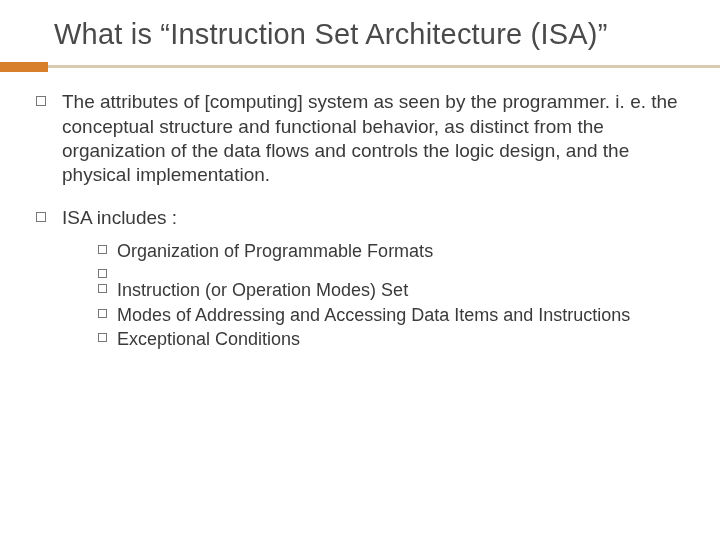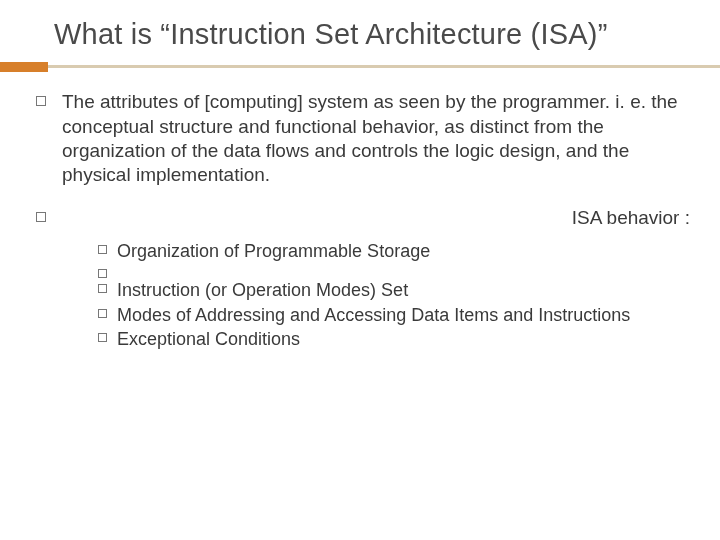--- a/index.html
+++ b/index.html
@@ -40,21 +40,20 @@
     background: #d77f2a;
     top: 0;
   }
   .content {
     padding: 0 30px 0 36px;
   }
   .item {
     display: flex;
     align-items: flex-start;
     margin-bottom: 18px;
-    justify-content: space-between;
   }
   .sq {
     width: 10px;
     height: 10px;
     border: 1.5px solid #777;
     flex-shrink: 0;
     margin-top: 6px;
     margin-right: 16px;
   }
   .sq-small {
@@ -97,27 +96,27 @@
 
 <div class="content">
 
   <div class="item">
     <div class="sq"></div>
     <div class="txt">The attributes of [computing] system as seen by the programmer. i. e. the conceptual structure and functional behavior, as distinct from the organization of the data flows and controls the logic design, and the physical implementation.</div>
   </div>
 
   <div class="item">
     <div class="sq"></div>
-    <div class="txt">ISA behavior :</div>
+    <div class="txt">ISA includes :</div>
   </div>
 
   <div class="sublist">
     <div class="subitem">
       <div class="sq-small"></div>
-      <div class="subtxt">Organization of Programmable Storage</div>
+      <div class="subtxt">Organization of Programmable Formats</div>
     </div>
     <div class="subitem">
       <div class="sq-small"></div>
     </div>
     <div class="subitem">
       <div class="sq-small"></div>
       <div class="subtxt">Instruction (or Operation Modes) Set</div>
     </div>
     <div class="subitem">
       <div class="sq-small"></div>

